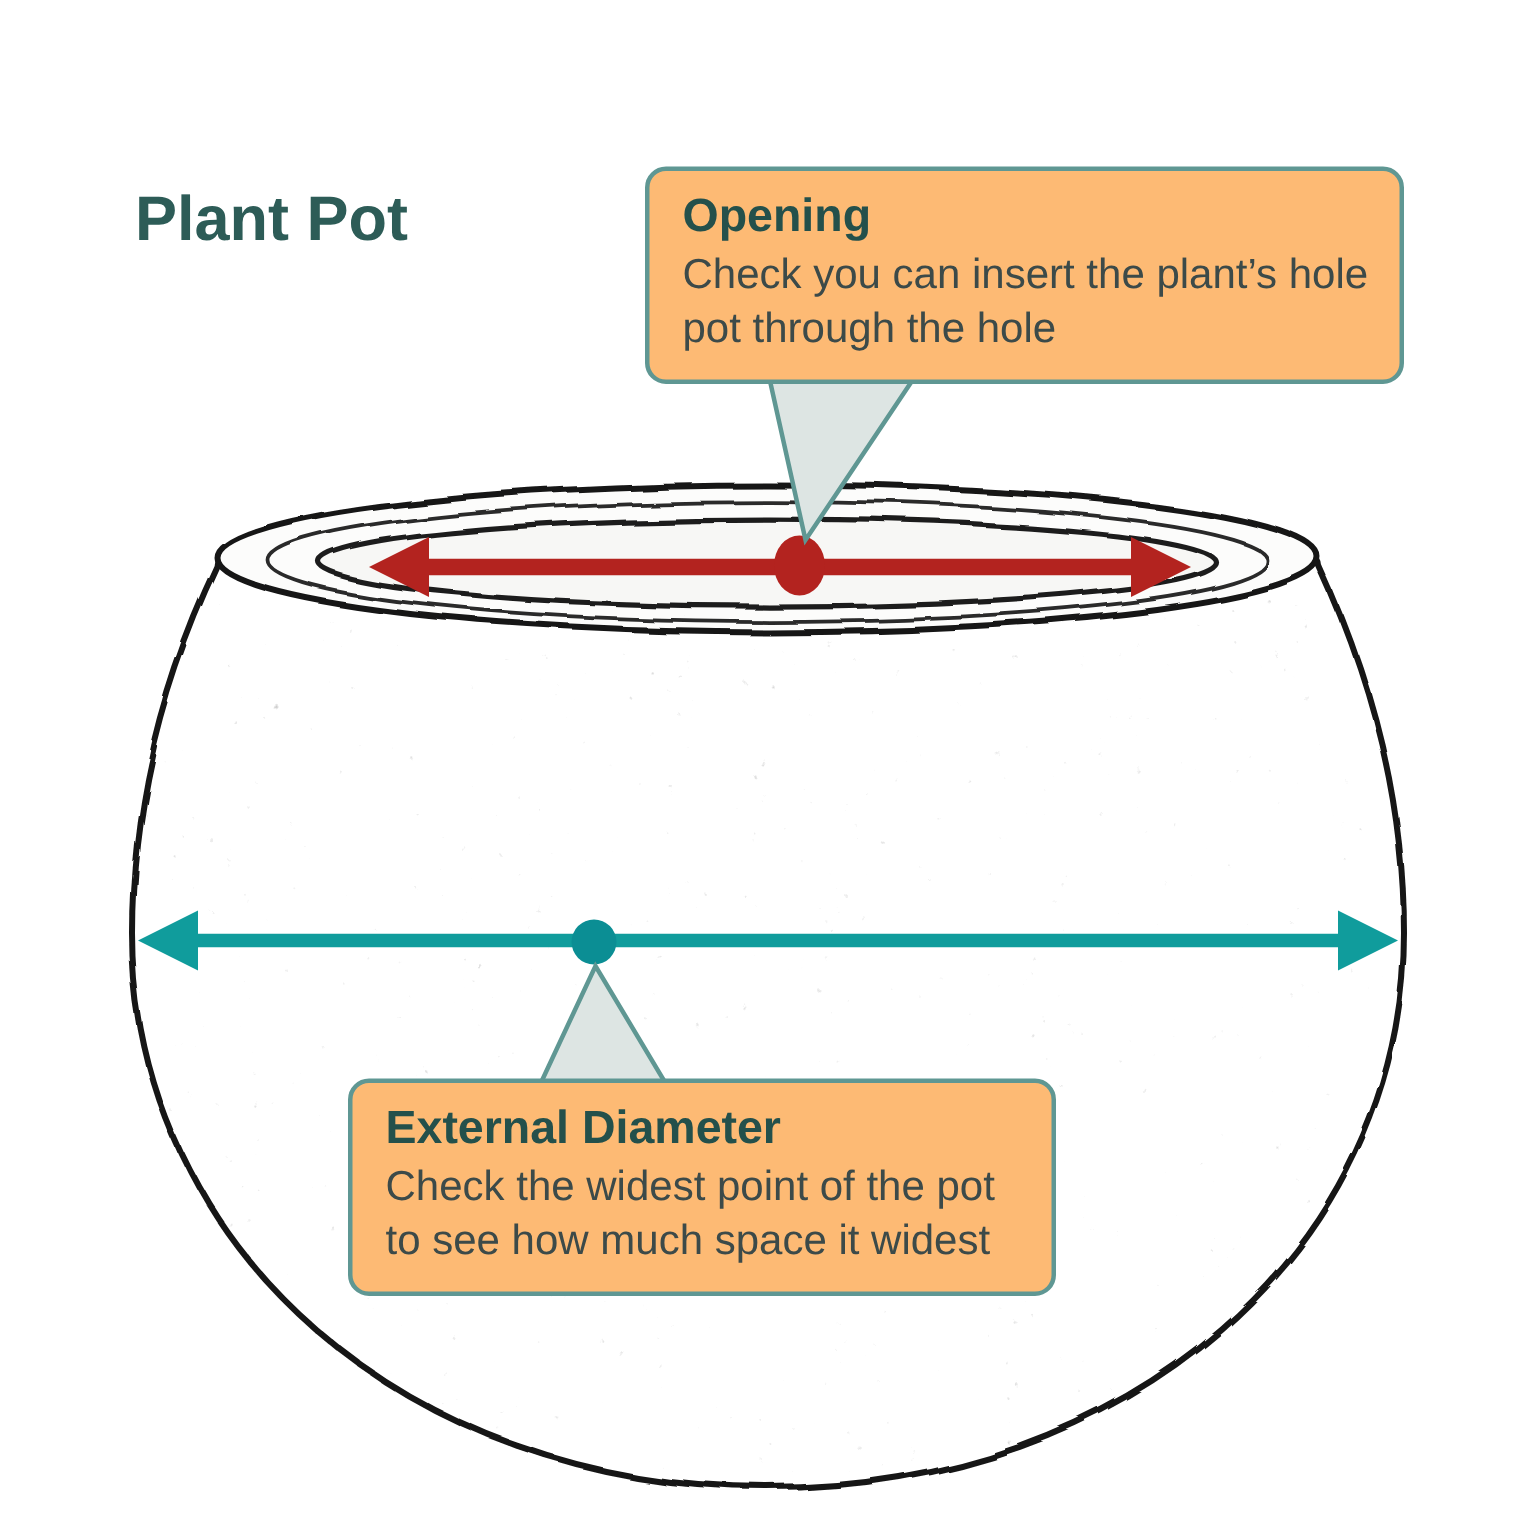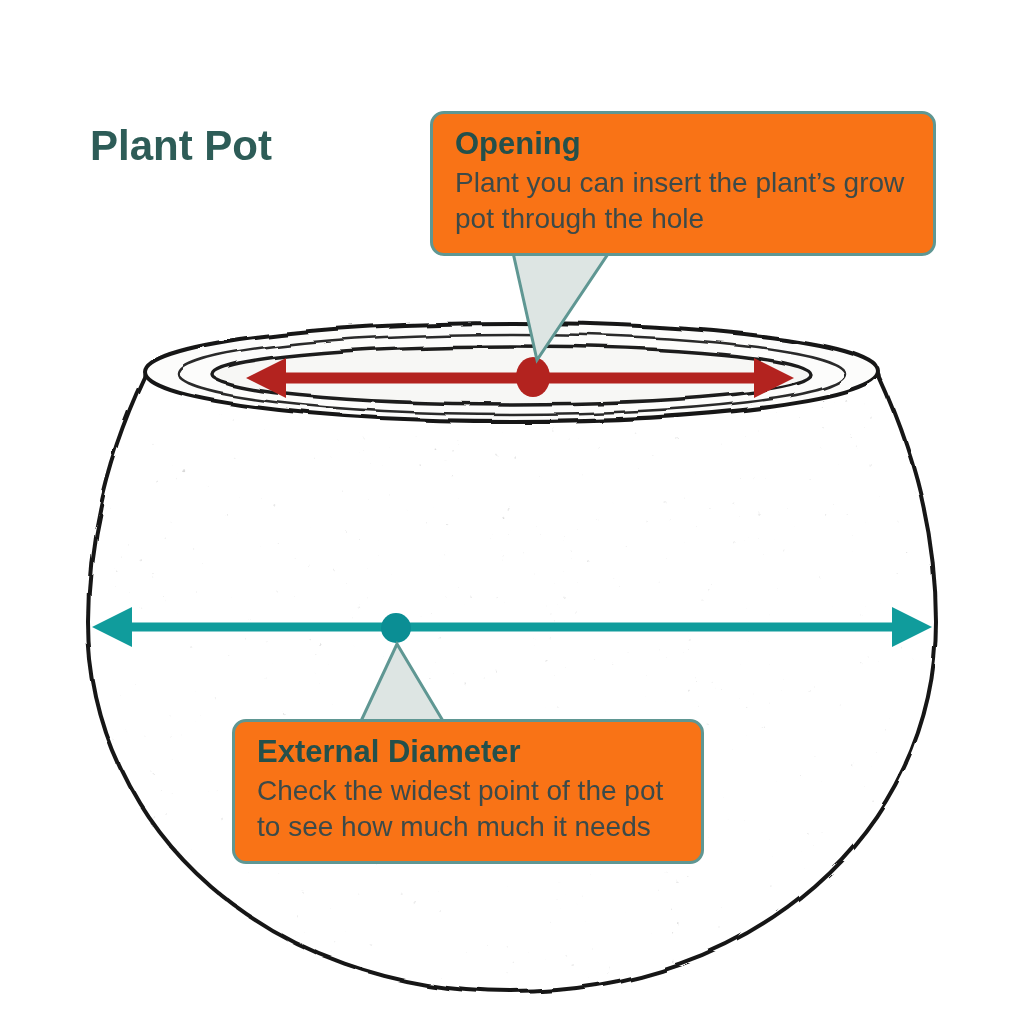--- a/index.html
+++ b/index.html
@@ -1,21 +1,21 @@
 <!DOCTYPE html>
 <html><head>
 <meta charset="utf-8">
 <style>
   * { margin:0; padding:0; box-sizing:border-box; }
   html,body { width:1024px; height:1024px; background:#ffffff; font-family:"Liberation Sans", sans-serif; overflow:hidden; }
   .stage { position:absolute; left:0; top:0; width:1024px; height:1024px; }
   .pot-svg { position:absolute; left:0; top:0; }
   .main-title { position:absolute; left:90px; top:120px; font-size:42px; font-weight:bold; color:#2d5c57; line-height:1.26; }
   .main-title span { display:block; }
-  .callout { position:absolute; background:#f97316; border:3px solid #5f9793; border-radius:14px; padding:12px 20px 16px 22px; }
+  .callout { position:absolute; background:#fdba74; border:3px solid #5f9793; border-radius:14px; padding:12px 20px 16px 22px; }
   .callout-top { left:430px; top:111px; width:506px; }
   .callout-bottom { left:232px; top:719px; width:472px; }
   .callout-title { font-size:31px; font-weight:bold; color:#24504b; margin-bottom:3px; }
   .callout-body { font-size:28px; color:#3c4a49; line-height:1.28; }
 </style>
 </head>
 <body>
 
 <div class="stage">
 
@@ -64,21 +64,21 @@
     <polygon points="512,248 612,248 537,360" fill="#dde5e3" stroke="#5f9793" stroke-width="3"></polygon>
     <polygon points="354,736 452,736 397,644" fill="#dde5e3" stroke="#5f9793" stroke-width="3"></polygon>
   </svg>
 
   <h1 class="main-title">
     <span>Plant Pot</span>
   </h1>
 
   <div class="callout callout-top">
     <div class="callout-title">Opening</div>
-    <div class="callout-body">Plant you can insert the plant’s grow pot through the hole</div>
+    <div class="callout-body">Check you can insert the plant’s hole pot through the hole</div>
   </div>
 
   <div class="callout callout-bottom">
     <div class="callout-title">External Diameter</div>
-    <div class="callout-body">Check the widest point of the pot to see how much much it needs</div>
+    <div class="callout-body">Check the widest point of the pot to see how much space it widest</div>
   </div>
 
 </div>
 
 </body></html>

